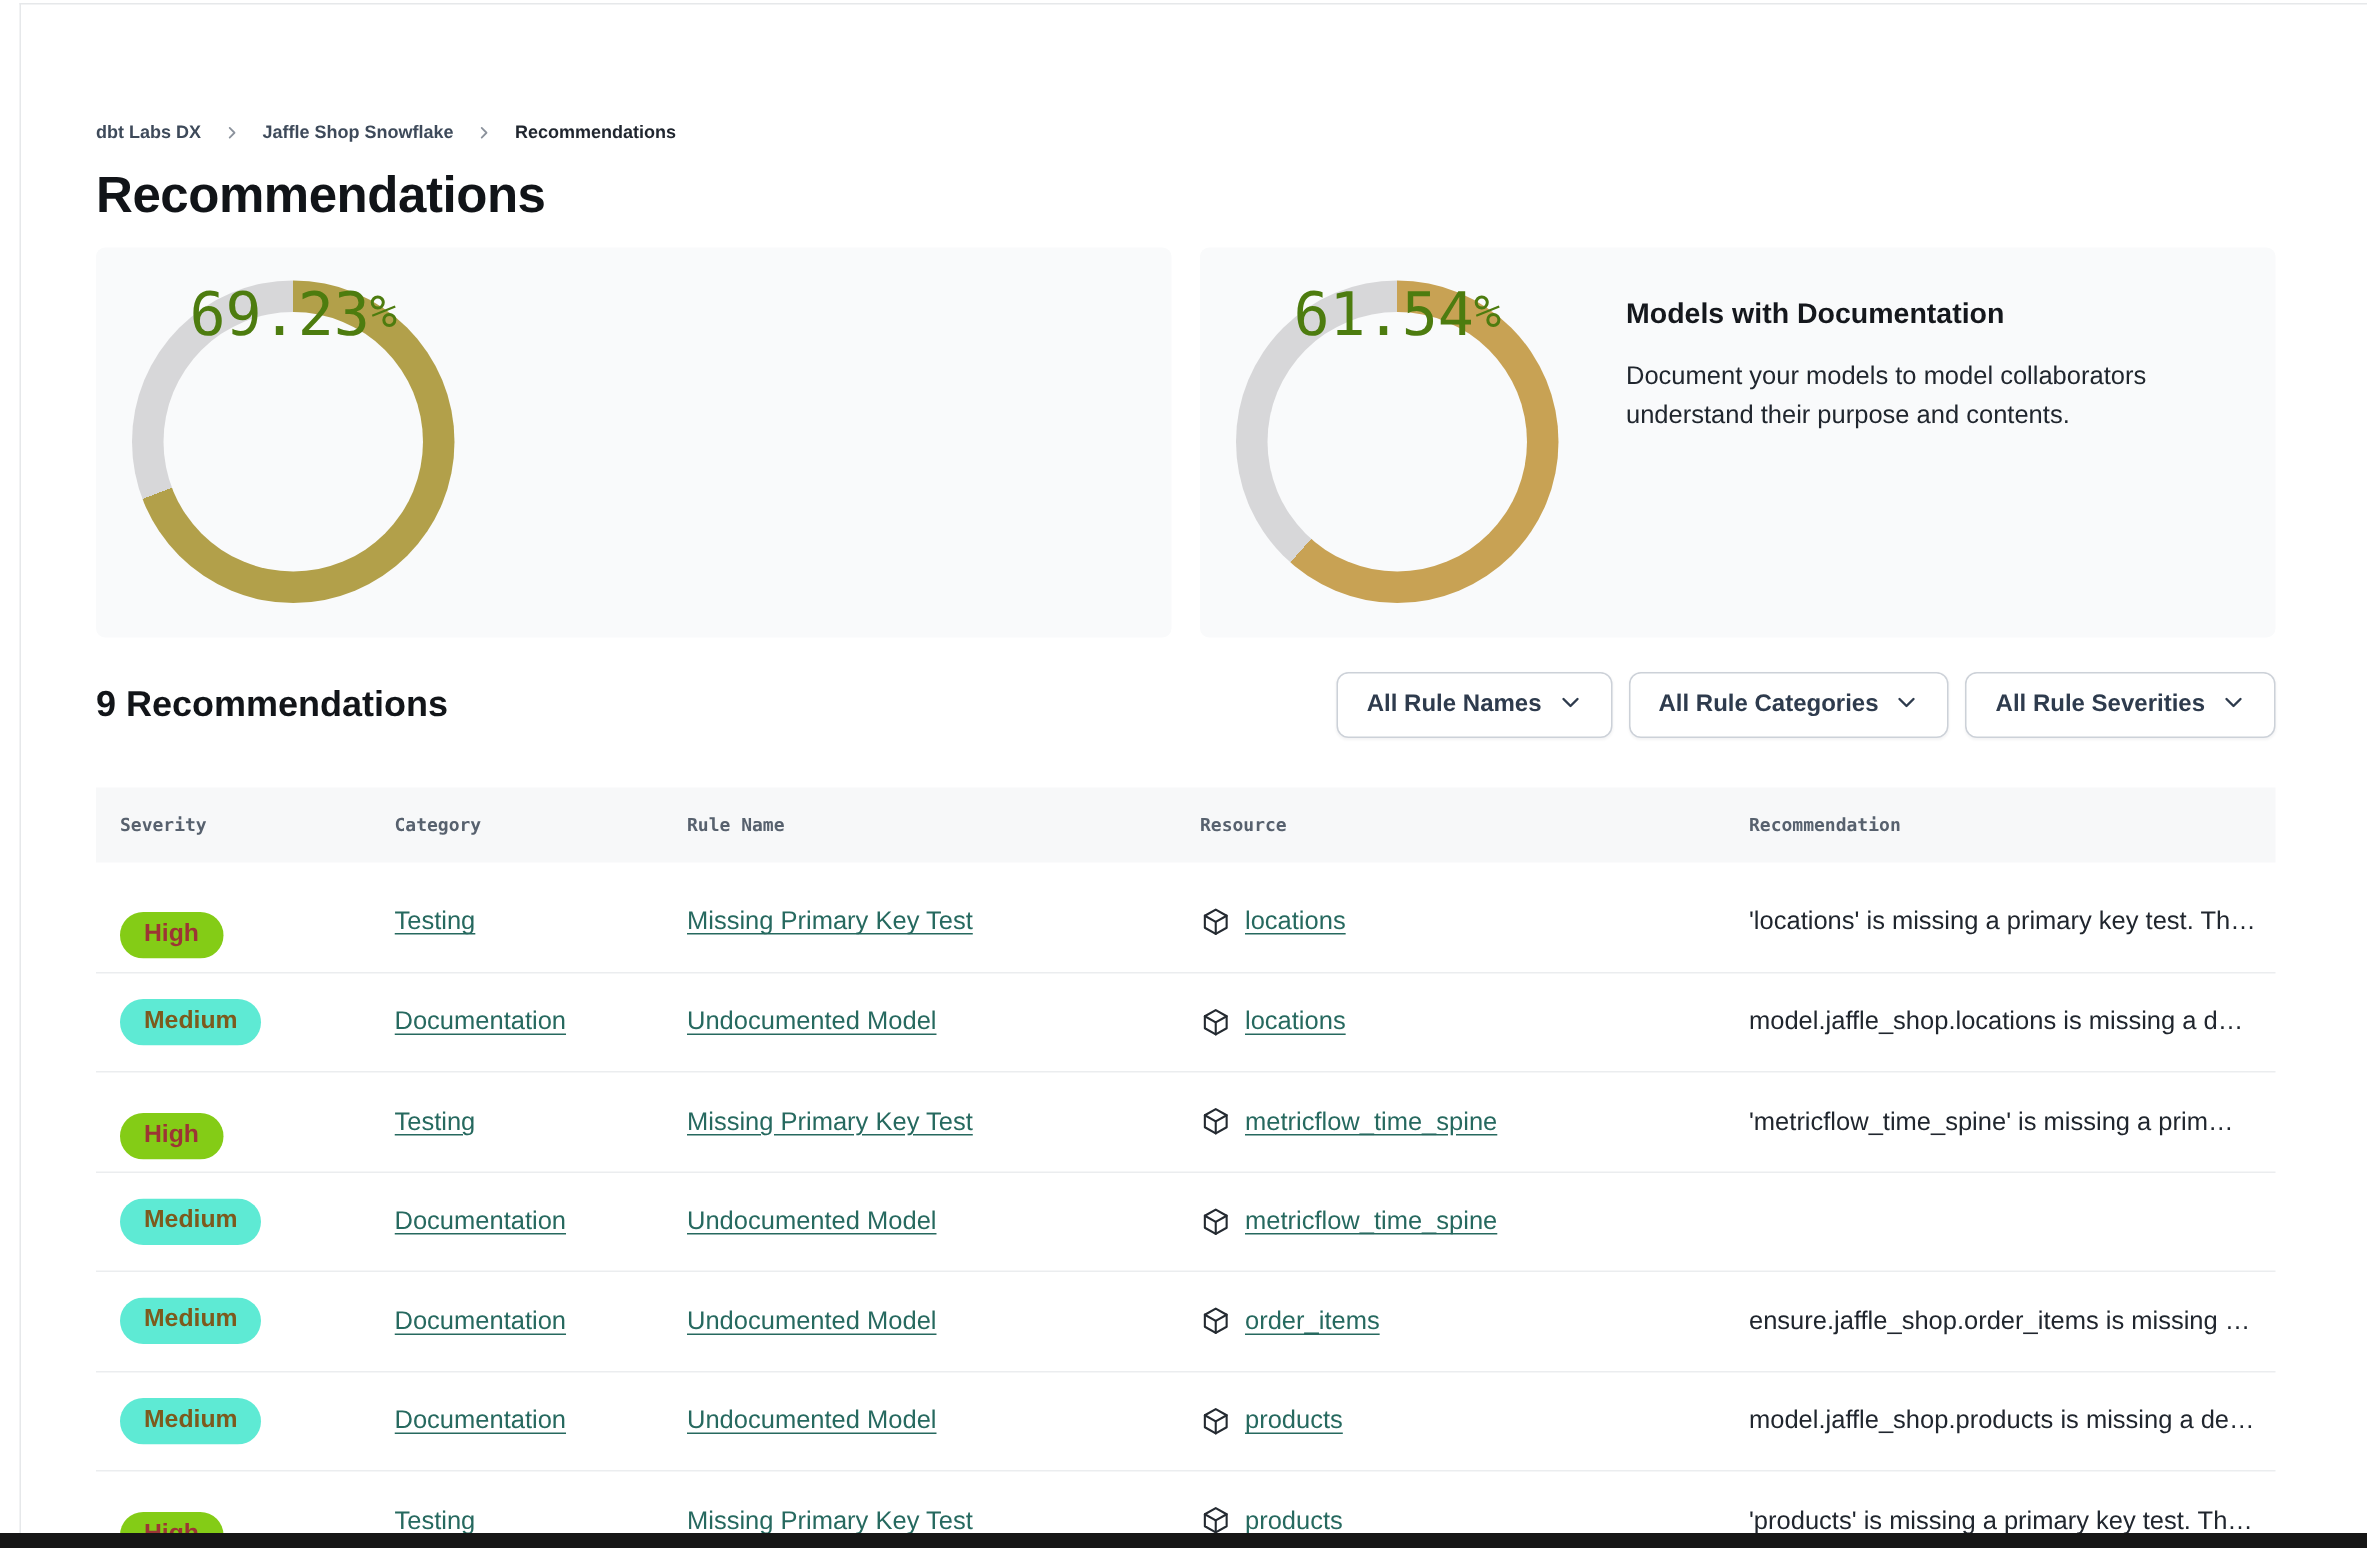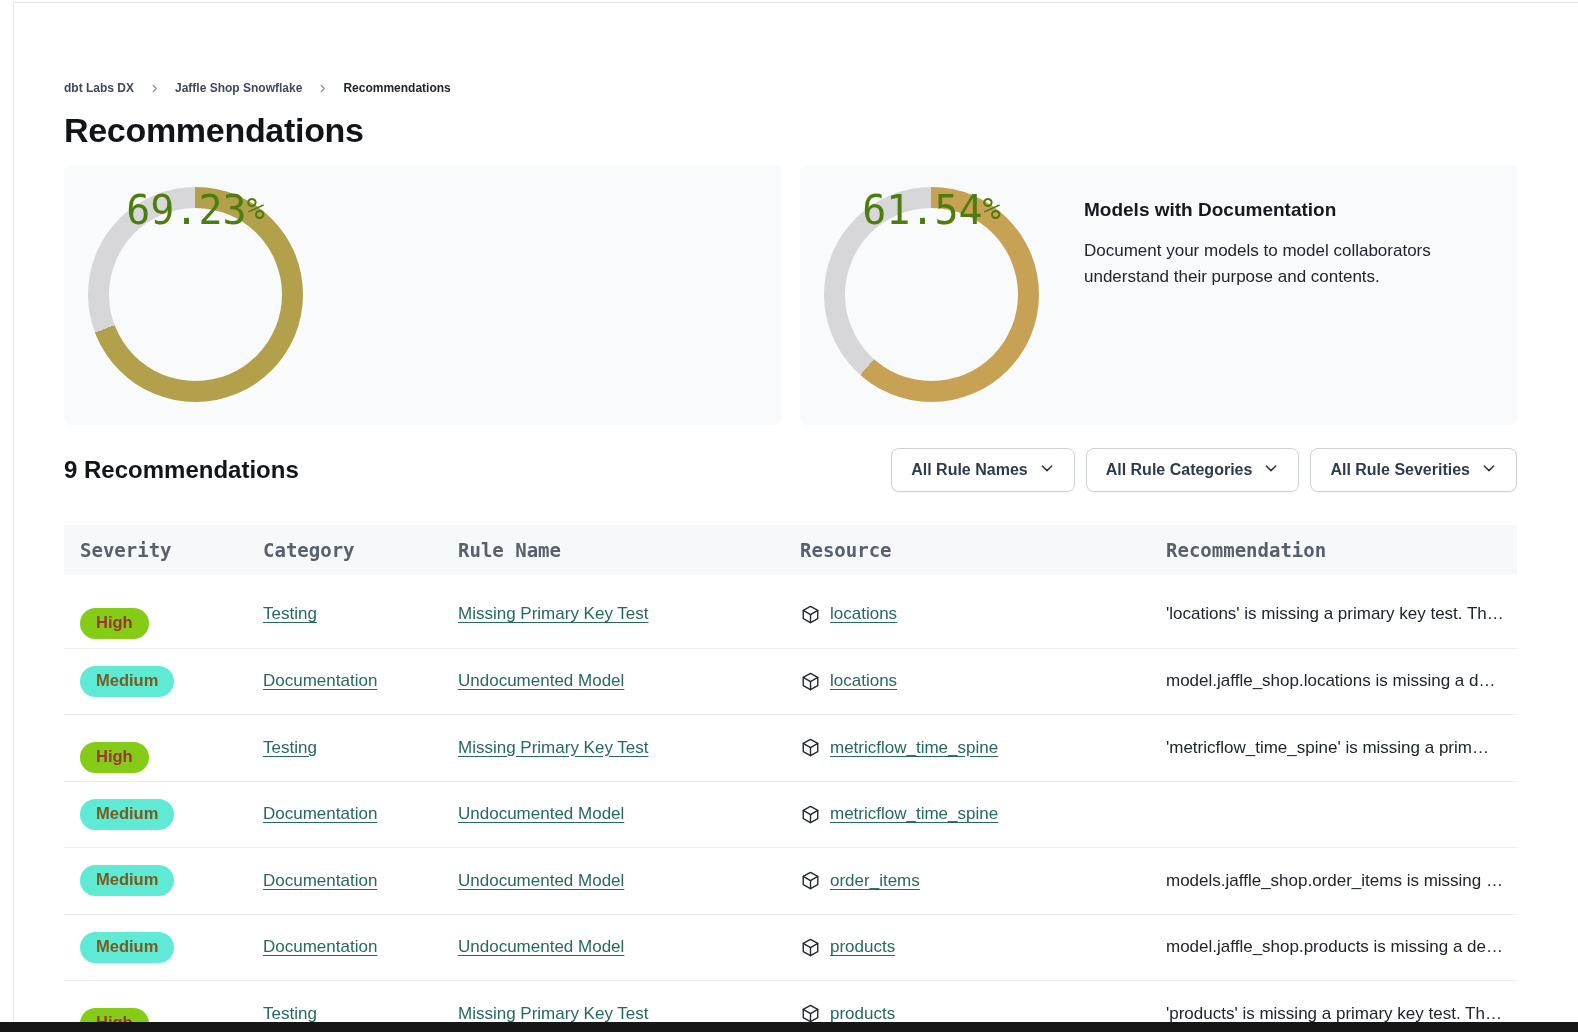--- a/index.html
+++ b/index.html
@@ -36,21 +36,21 @@
   .filters { display:flex; gap:11px; }
   .filter-btn { height:44px; padding:0 19px; background:#fff; border:1px solid #ccd1d8; border-radius:8px;
                 display:flex; align-items:center; gap:11px; font-size:16px; font-weight:600; color:#2e3b4d;
                 cursor:pointer; box-shadow:0 1px 2px rgba(16,24,40,.05);
                 font-family:"Liberation Sans","DejaVu Sans",sans-serif;justify-content:flex-end; }
 
   
   .table { margin-top:33px; }
   .thead, .row { display:grid; grid-template-columns:183px 195px 342px 366px 1fr; align-items:center; padding-left:16px; }
   .thead { background:#f7f8f9; height:50px; font-family:"DejaVu Sans Mono",monospace;
-           font-size:19px; font-weight:700; color:#57616e; }
+           font-size:12px; font-weight:700; color:#57616e; }
   .row { height:66.5px; border-top:1px solid #ebedef; }
   .row:first-of-type { border-top:none; margin-top:6px; }
   .cell { padding-right:14px; overflow:hidden; }
   .badge { display:inline-block; padding:5px 16px 7px; border-radius:17px; font-size:16.5px; font-weight:700; }
   .badge-high { background:#84cc16; color:#9c3535;margin-top:19px; }
   .badge-medium { background:#5eead4; color:#7d5a1d; }
   .link { color:#26695f; text-decoration:underline; text-underline-offset:3px; font-size:17px; cursor:pointer; }
   .resource-cell { display:flex; align-items:center; gap:9px; }
   .cube { display:inline-flex; flex:none; }
   .rec-text { font-size:17px; color:#20262e; white-space:nowrap; }
@@ -213,21 +213,21 @@
     <div class="cell resource-cell">
       <span class="cube">
         <svg width="21" height="21" viewBox="0 0 24 24" fill="none" stroke="#242a31" stroke-width="1.6" stroke-linejoin="round" stroke-linecap="round">
           <path d="M12 2.7 20.3 7.4v9.2L12 21.3 3.7 16.6V7.4L12 2.7z"></path>
           <path d="M3.7 7.4 12 12.1l8.3-4.7"></path>
           <path d="M12 12.1v9.2"></path>
         </svg>
       </span>
       <a class="link">order_items</a>
     </div>
-    <div class="cell rec-text">models.jaffle_shop.order_items is missing …</div>
+    <div class="cell rec-text">ensure.jaffle_shop.order_items is missing …</div>
   </div>
 
   <div class="row">
     <div class="cell"><span class="badge badge-medium">Medium</span></div>
     <div class="cell"><a class="link">Documentation</a></div>
     <div class="cell"><a class="link">Undocumented Model</a></div>
     <div class="cell resource-cell">
       <span class="cube">
         <svg width="21" height="21" viewBox="0 0 24 24" fill="none" stroke="#242a31" stroke-width="1.6" stroke-linejoin="round" stroke-linecap="round">
           <path d="M12 2.7 20.3 7.4v9.2L12 21.3 3.7 16.6V7.4L12 2.7z"></path>

